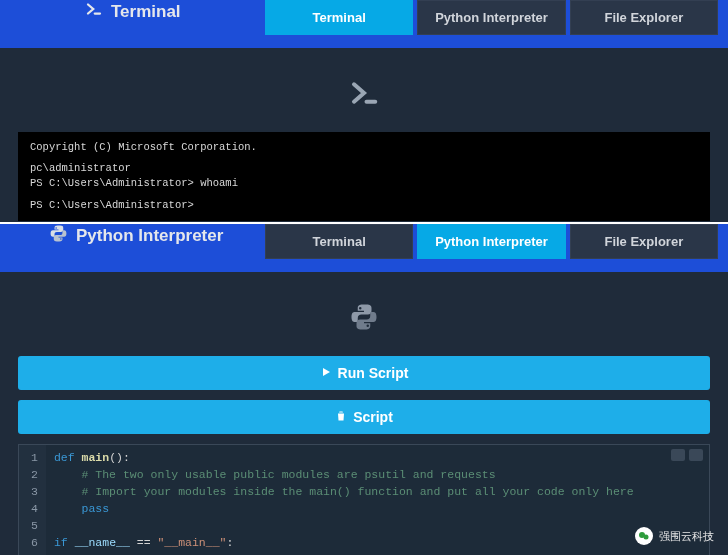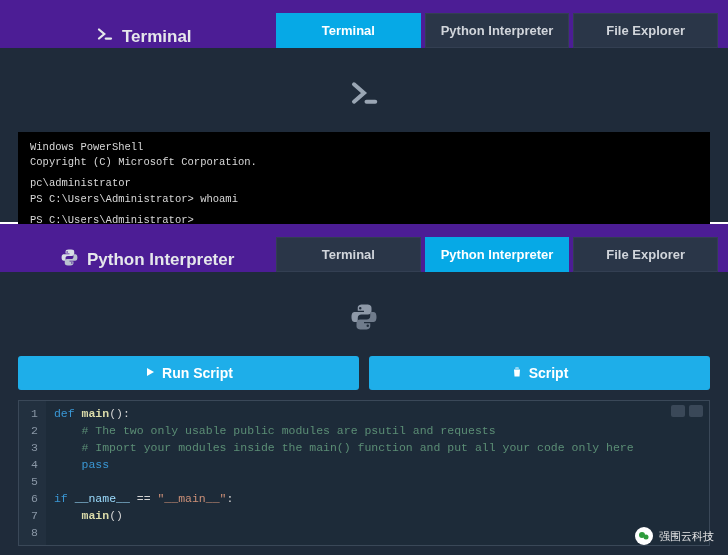--- a/index.html
+++ b/index.html
@@ -13,23 +13,23 @@
 .panel {
   background: #1f2b3a;
   position: relative;
 }
 .panel-top { height: 224px; border-bottom: 2px solid #fff; }
 .panel-bottom { height: 331px; }
 
 .header {
   height: 48px;
   display: flex;
-  align-items: flex-end;
-  padding: 0 10px 0 16px;
-  background: #4c1d95;
+  align-items: flex-start;
+  padding: 0 10px 0 5px;
+  background: #1d4ed8;
 }
 .header-title {
   display: flex;
   align-items: center;
   gap: 8px;
   color: #e5e7eb;
   font-size: 17px;
   font-weight: 600;
   padding-left: 80px;
   min-width: 260px;
@@ -69,20 +69,21 @@
   font-family: Consolas, "Courier New", monospace;
   font-size: 10.5px;
   color: #d8d8d8;
   line-height: 1.45;
 }
 .console .gap { height: 6px; }
 .buttons-row {
   display:flex;
   gap: 10px;
   padding: 0 18px;
+  flex-direction: column;
 }
 .btn {
   flex:1;
   background:#1eaee9;
   color:#fff;
   font-size:14px;
   font-weight:600;
   text-align:center;
   padding:9px 0;
   border-radius:3px;
@@ -166,21 +167,20 @@
   </div>
   <div class="section-icon">
     <span>
       <svg width="36" height="30" viewBox="0 0 24 24" fill="none" stroke="#9aa6b4" stroke-width="3.2" stroke-linecap="round">
           <polyline points="4 5 12 12 4 19"></polyline>
           <line x1="14" y1="19" x2="21" y2="19"></line>
         </svg>
     </span>
   </div>
   <div class="console" id="console-out">
-      <div>Windows PowerShell</div>
       <div>Copyright (C) Microsoft Corporation.</div>
       <div class="gap"></div>
       <div>pc\administrator</div>
       <div>PS C:\Users\Administrator&gt; whoami</div>
       <div class="gap"></div>
       <div>PS C:\Users\Administrator&gt;</div>
     </div>
 </div>
 
 <div class="panel panel-bottom">

